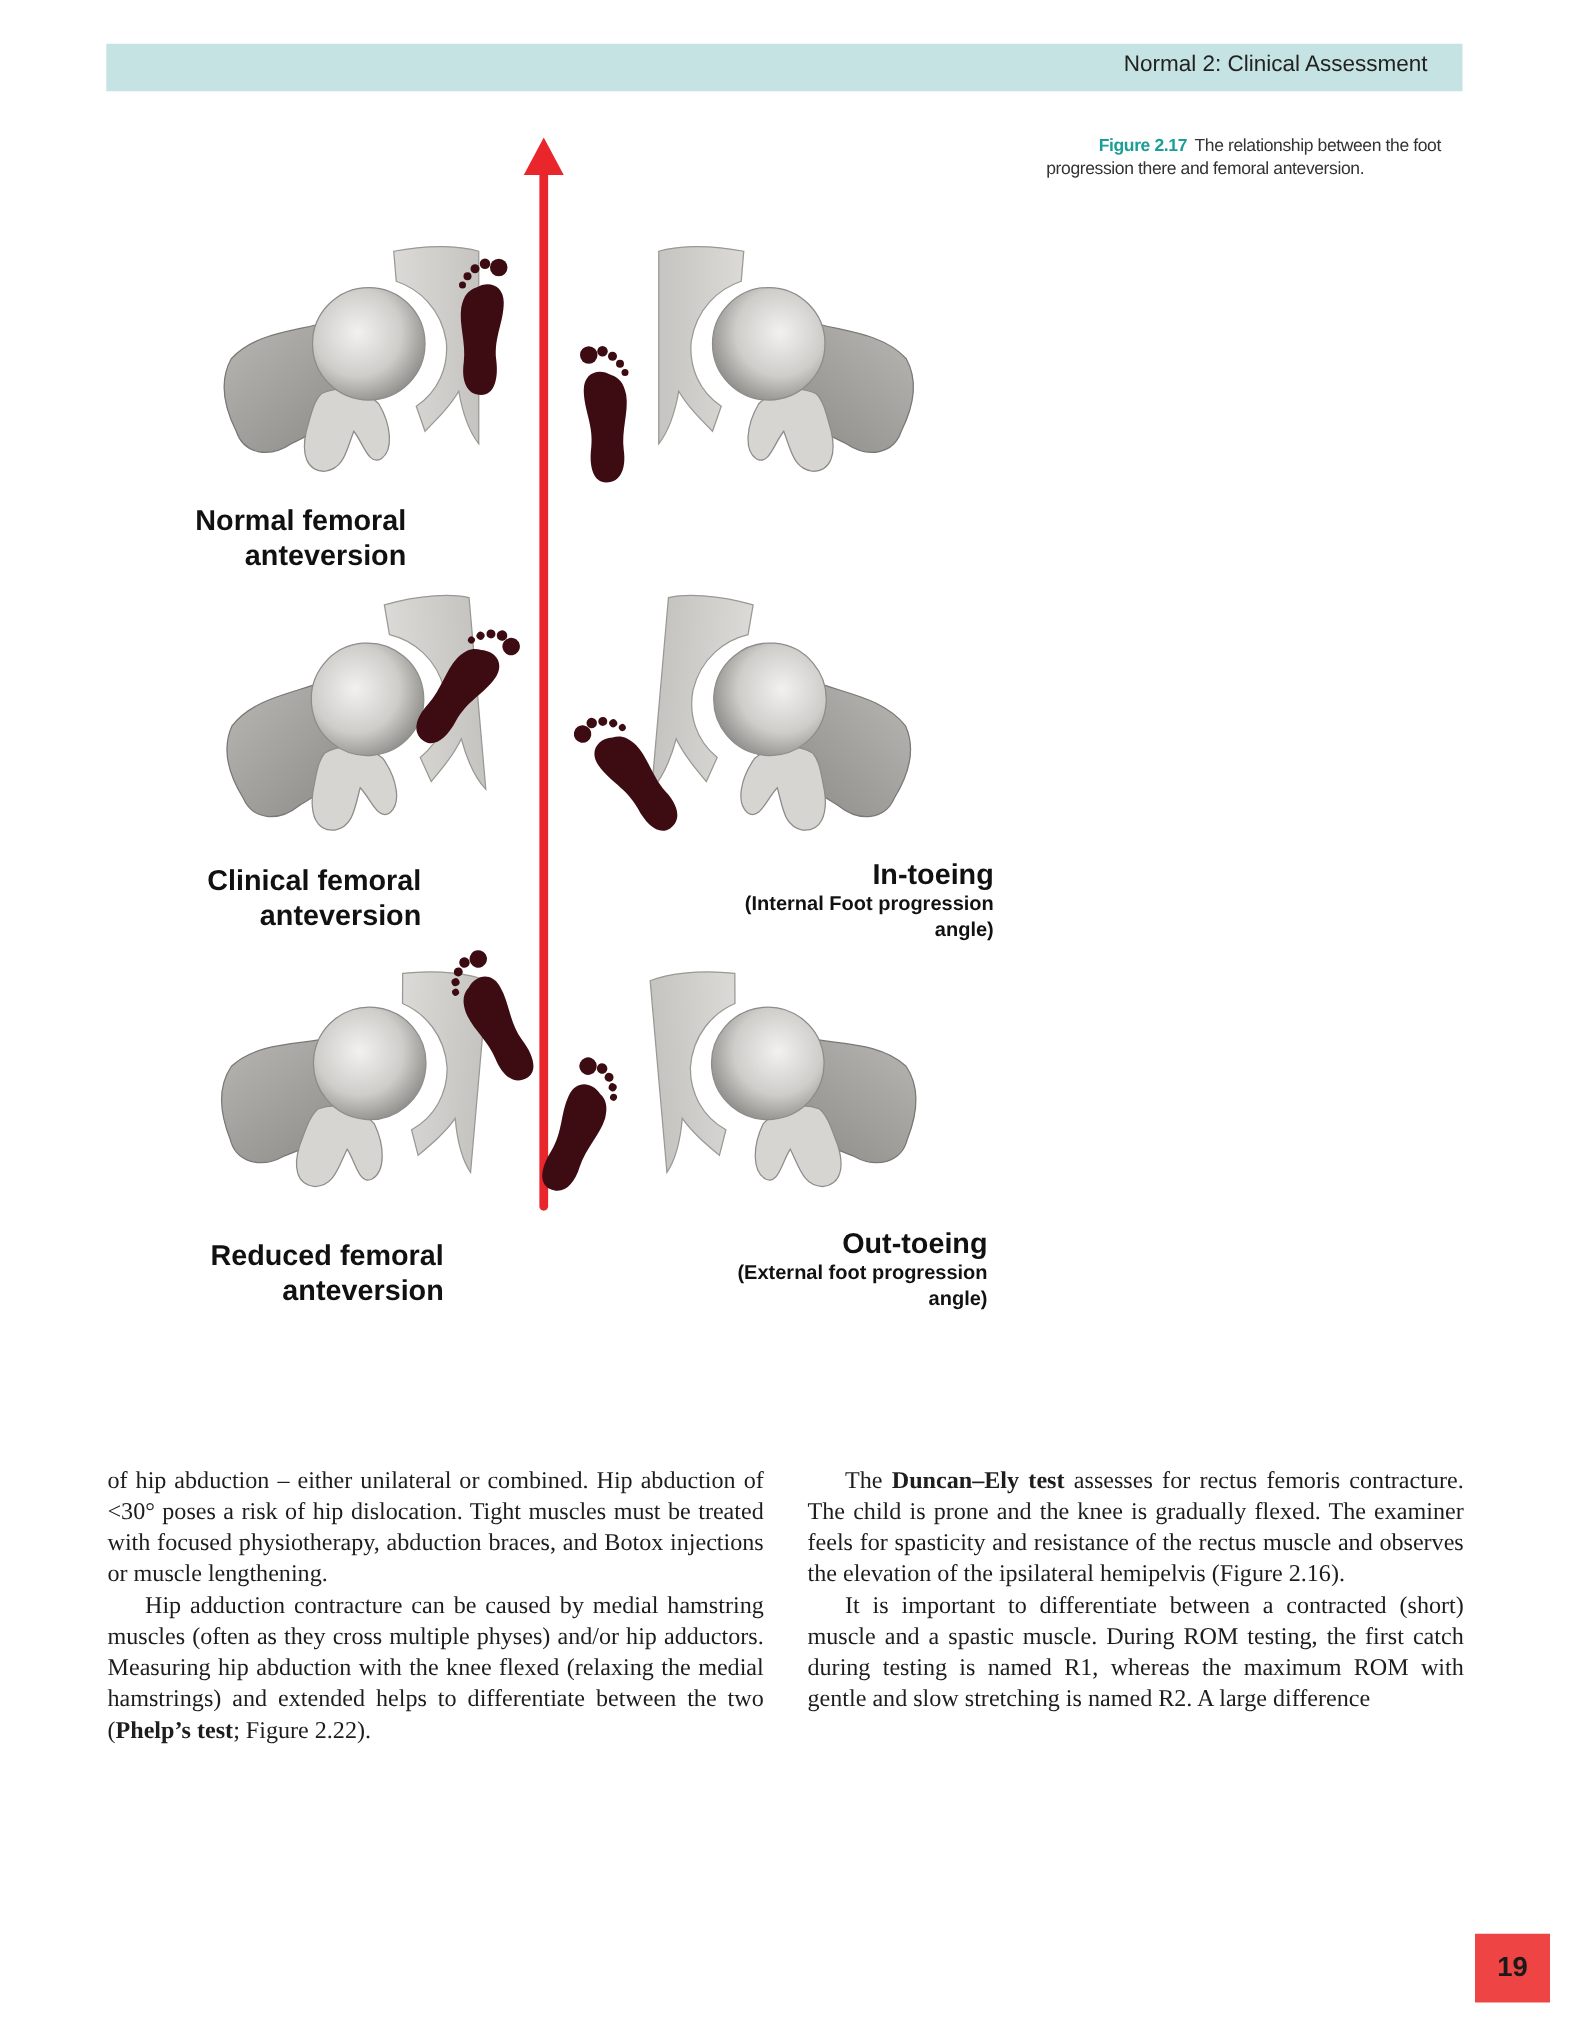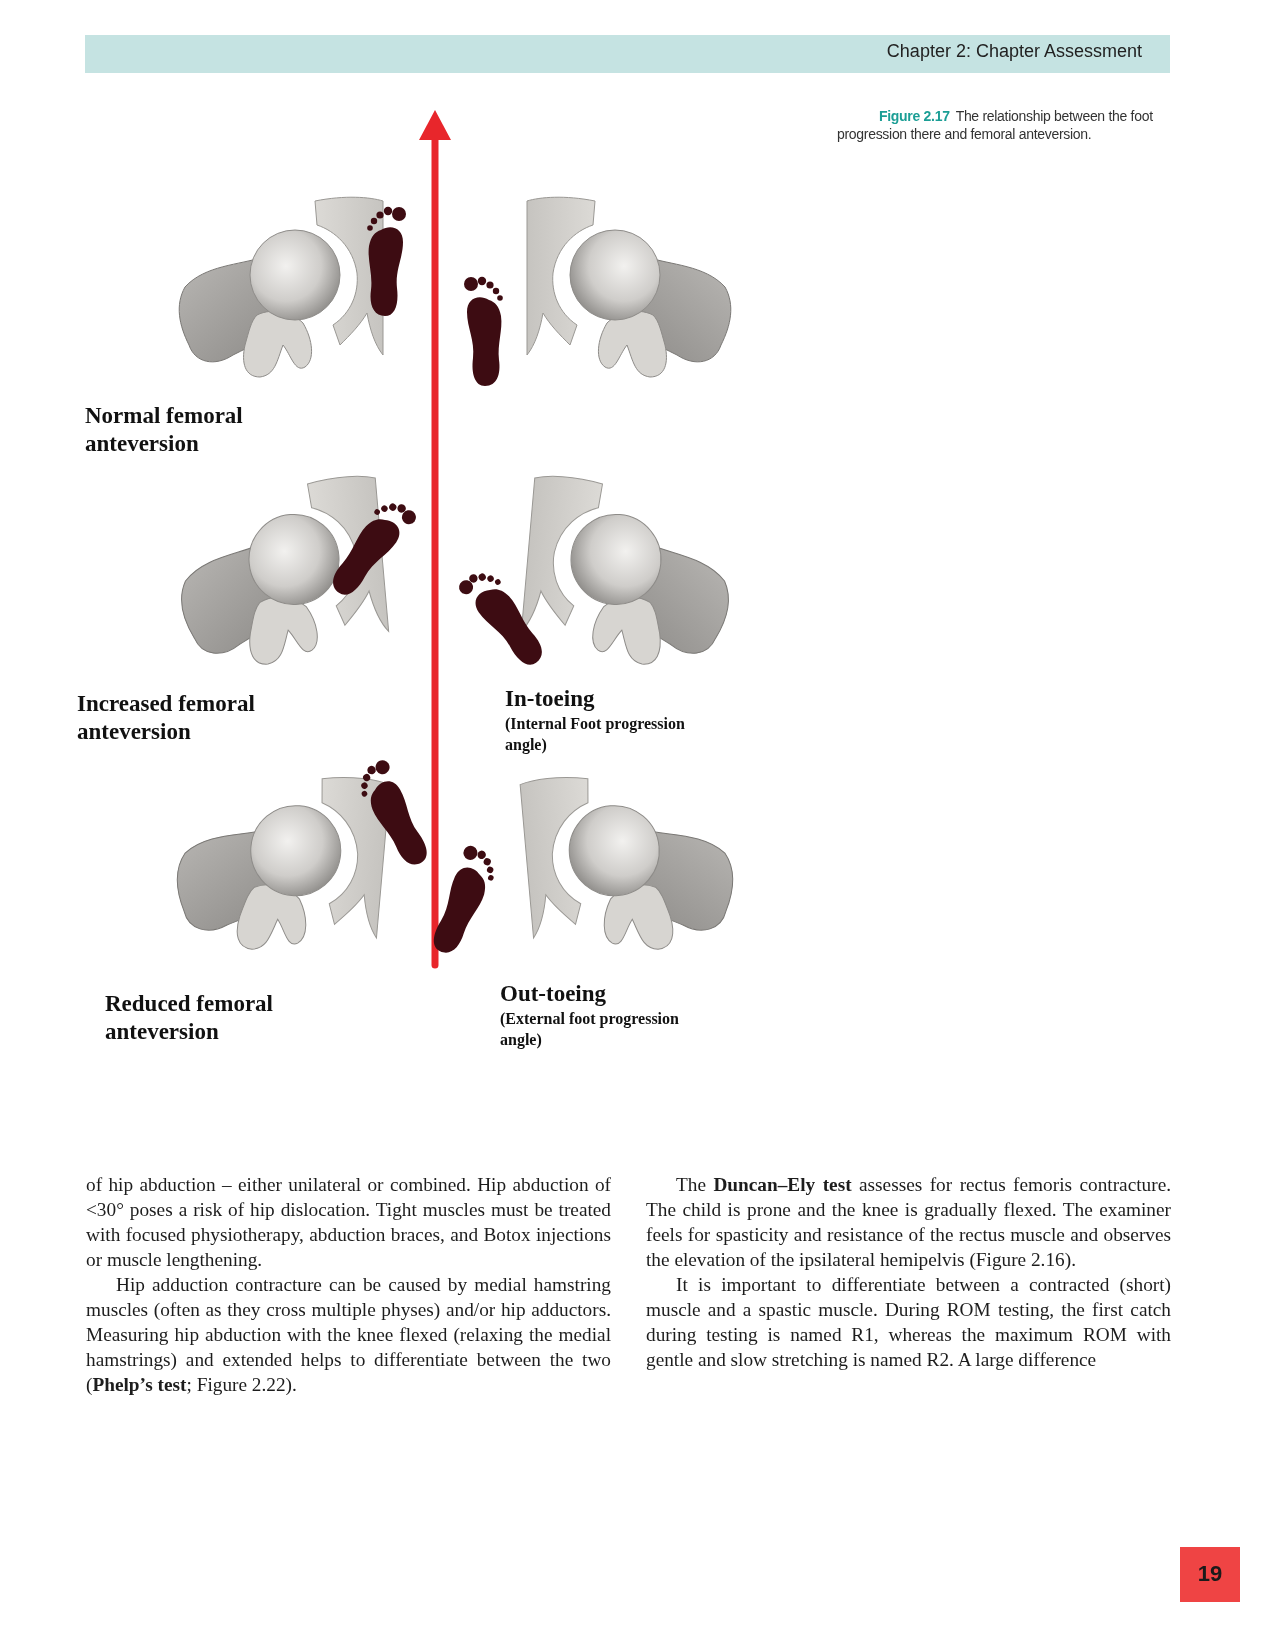--- a/index.html
+++ b/index.html
@@ -7,38 +7,38 @@
 
   .header-bar { position: absolute; left: 85px; top: 35px; width: 1085px; height: 38px; background: #c5e3e2; }
   .header-title { position: absolute; right: 28px; top: 6px; font-family: "Liberation Sans", sans-serif; font-size: 18px; color: #222; }
 
   .caption { position: absolute; left: 837px; top: 107px; width: 340px; font-family: "Liberation Sans", sans-serif; font-size: 14px; line-height: 18px; color: #333; letter-spacing: -0.3px; }
   .caption .fig-label { color: #1b9e95; font-weight: bold; margin-right: 6px; padding-left: 42px; }
 
   .figure { position: absolute; left: 85px; top: 100px; width: 740px; height: 990px; }
   .figure svg { position: absolute; left: 0; top: 0; }
 
-  .fig-text { position: absolute; font-family: Liberation Serif, serif; font-weight: bold; color: #111; text-align: left; }
+  .fig-text { position: absolute; font-family: Liberation Sans, sans-serif; font-weight: bold; color: #111; text-align: right; }
   .fig-text.big { font-size: 23px; line-height: 28px; }
 
   .body-col { position: absolute; top: 1172px; width: 525px; font-size: 19.3px; line-height: 25px; text-align: justify; color: #1d1d1d; }
   .body-col p { margin: 0; text-indent: 30px; }
   .body-col p.no-indent { text-indent: 0; }
   .col-left { left: 86px; }
   .col-right { left: 646px; }
   .body-col b { font-weight: bold; }
 
   .page-num-box { position: absolute; left: 1180px; top: 1547px; width: 60px; height: 55px; background: #ef4444; }
   .page-num { position: absolute; left: 0; right: 0; top: 14px; text-align: center; font-family: "Liberation Sans", sans-serif; font-weight: bold; font-size: 22px; color: #1a1a1a; }
 </style>
 </head>
 <body>
 
 <div class="header-bar">
-  <span class="header-title">Chapter 2: Chapter Assessment</span>
+  <span class="header-title">Normal 2: Clinical Assessment</span>
 </div>
 
 <div class="caption">
   <span class="fig-label">Figure 2.17</span><span>The relationship between the foot progression there and femoral anteversion.</span>
 </div>
 
 <div class="figure">
   <svg width="740" height="990" viewBox="0 0 740 990">
     <defs>
       <radialGradient id="ballG" cx="0.4" cy="0.4" r="0.65">
@@ -120,21 +120,21 @@
     <g transform="translate(395,775)" fill="#3d0c12">
         <use href="#foot" transform="rotate(25) scale(-1,1)"></use>
       </g>
   </svg>
 
   <div class="fig-text big" style="left:0px; top:302px; width:240px;">
     <div>Normal femoral</div>
     <div>anteversion</div>
   </div>
   <div class="fig-text big" style="left:-8px; top:590px; width:260px;">
-    <div>Increased femoral</div>
+    <div>Clinical femoral</div>
     <div>anteversion</div>
   </div>
   <div class="fig-text" style="left:420px; top:585px; width:290px;">
     <div class="big" style="font-size:23px; line-height:28px;">In-toeing</div>
     <div class="small" style="font-size:16px; line-height:21px;">(Internal Foot progression</div>
     <div class="small" style="font-size:16px; line-height:21px;">angle)</div>
   </div>
   <div class="fig-text big" style="left:20px; top:890px; width:250px;">
     <div>Reduced femoral</div>
     <div>anteversion</div>

